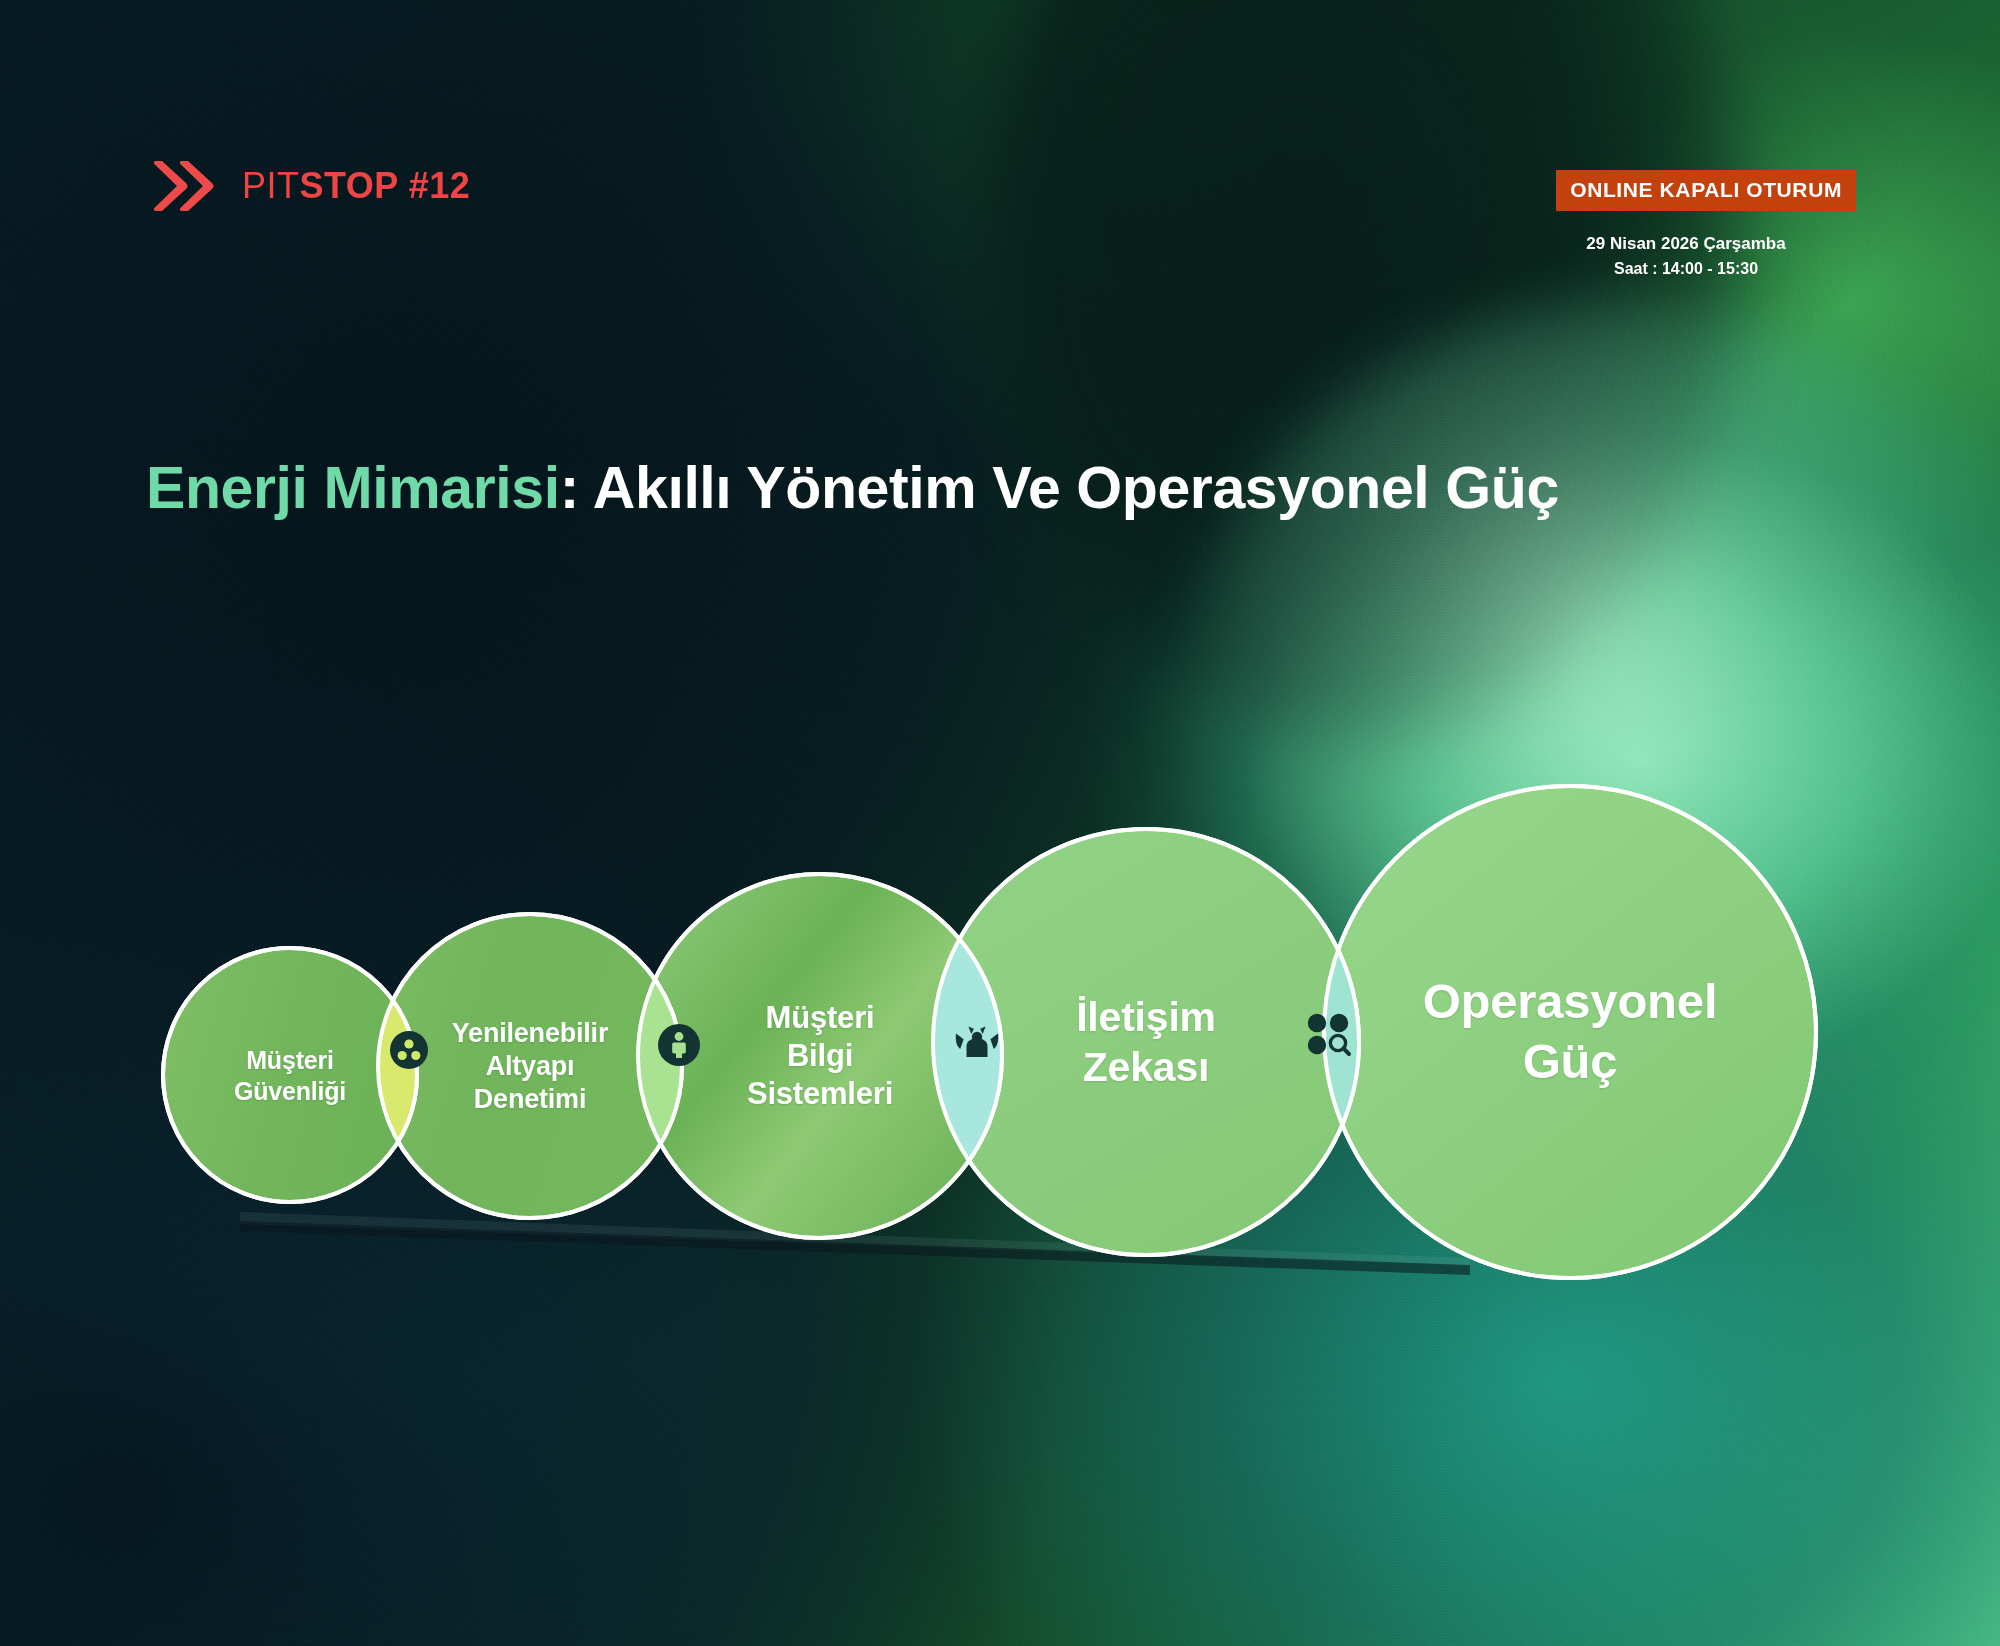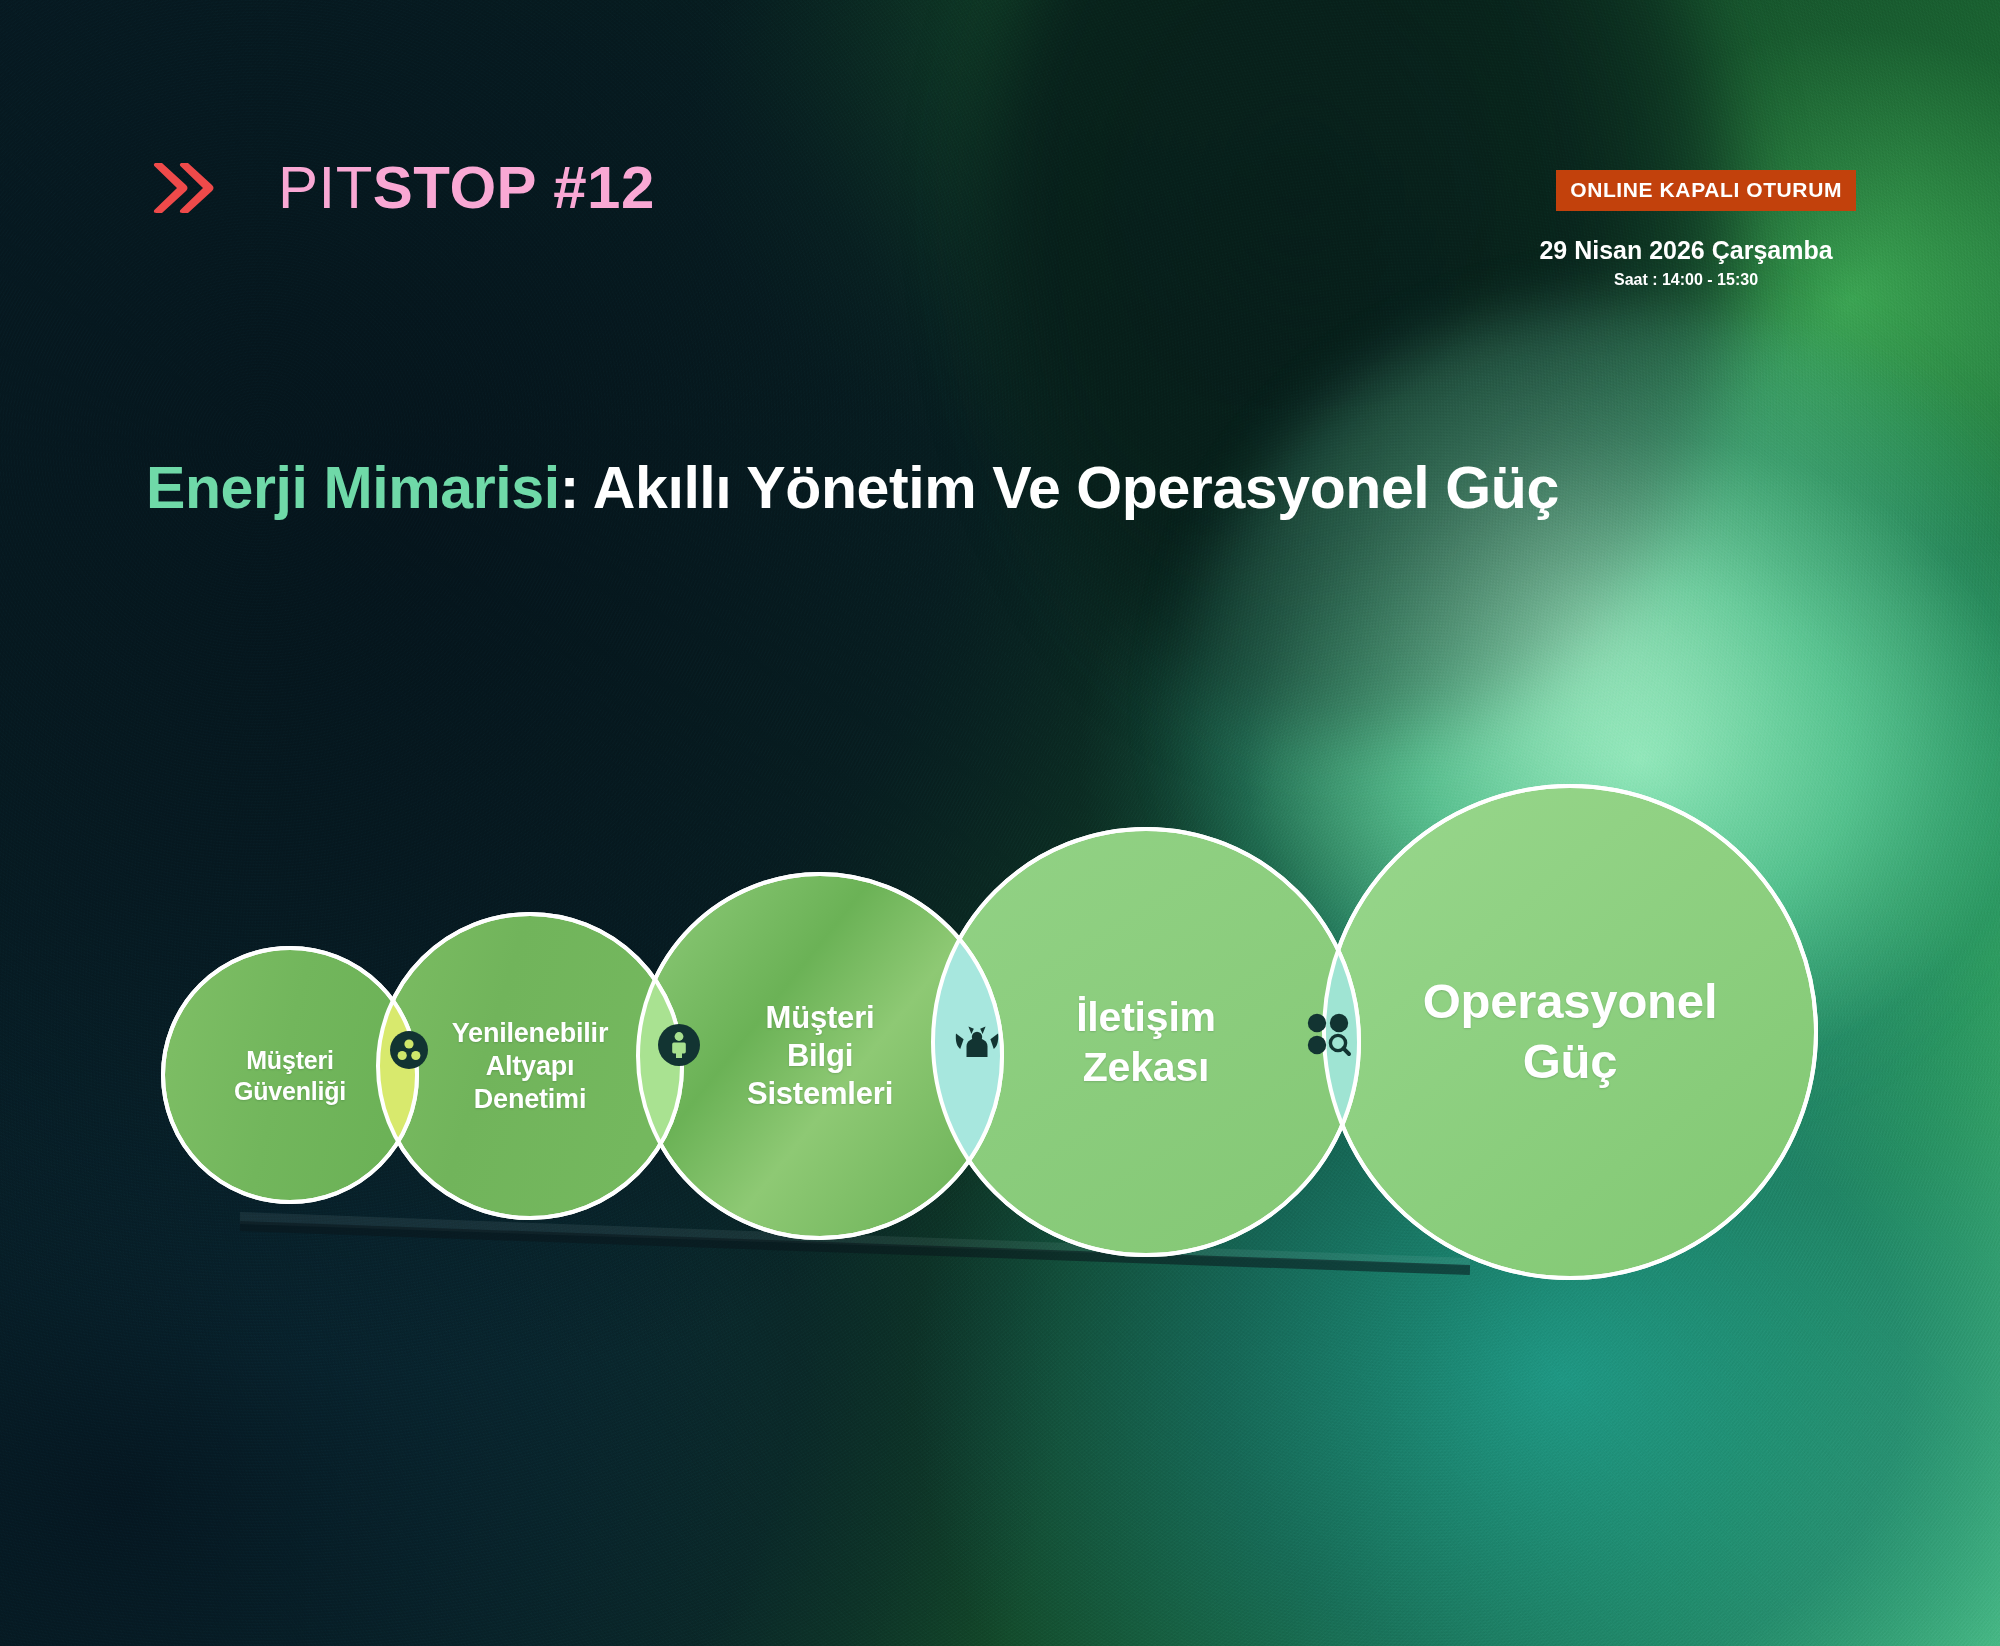--- a/index.html
+++ b/index.html
@@ -70,27 +70,26 @@
   
   .logo {
     position: absolute;
     left: 152px; top: 158px;
     display: flex;
     align-items: center;
     gap: 20px;
   }
   .logo-mark { display:block; }
   .logo-text {
-    font-size: 60px;
+    font-size: 36px;
     font-weight: 800;
     letter-spacing: 0.5px;
     line-height: 1;
-    color: #f9a8d4;
-    white-space: nowrap;
-    margin-left: 36px;
+    color: #ef4444;
+    white-space: nowrap;
   }
   .logo-text .lt-light { font-weight: 500; }
   .logo-text .lt-bold  { font-weight: 800; }
 
   .badge {
     position: absolute;
     right: 144px; top: 170px;
     background: #c2410c;
     color: #ffffff;
     font-size: 21px;
@@ -100,21 +99,21 @@
     white-space: nowrap;
   }
   .meta {
     position: absolute;
     right: 144px; top: 232px;
     width: 340px;
     text-align: center;
     color: #ffffff;
   }
   .meta-date {
-    font-size: 25px;
+    font-size: 17px;
     font-weight: 700;
     line-height: 1.45;
     white-space: nowrap;
   }
   .meta-time {
     font-size: 16px;
     font-weight: 700;
     line-height: 1.45;
     white-space: nowrap;
   }

